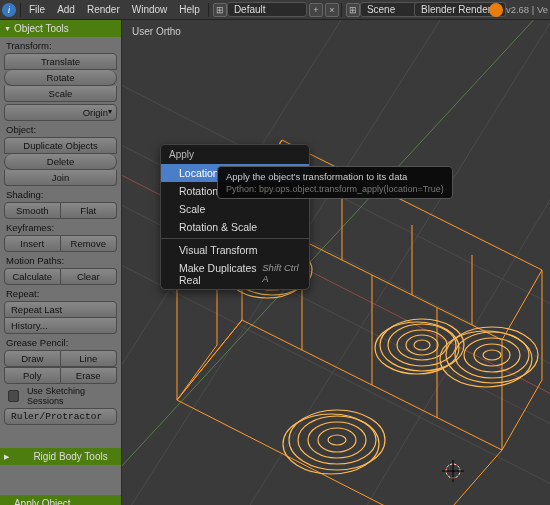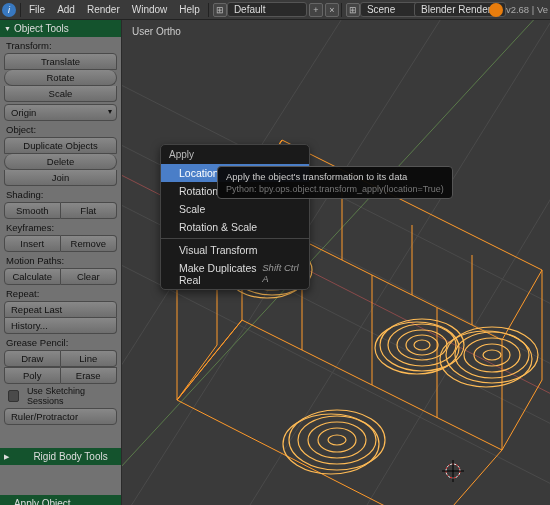--- a/index.html
+++ b/index.html
@@ -8,21 +8,21 @@
 
 .menubar { height: 20px; background: #3a3a3a; display: flex; align-items: center; font-size: 10px; color: #ddd; border-bottom: 1px solid #222; }
 .menubar .icon-cell { width: 18px; height: 18px; display: flex; align-items: center; justify-content: center; }
 .menubar .menu-item { padding: 0 6px; cursor: pointer; }
 .menubar .sep { width: 1px; height: 14px; background: #222; margin: 0 2px; }
 .dropdown-field { background: #2a2a2a; border: 1px solid #555; border-radius: 3px; padding: 1px 6px; font-size: 10px; color: #ddd; display: flex; align-items: center; gap: 4px; }
 .xbox { width: 14px; height: 14px; background: #444; border: 1px solid #666; border-radius: 2px; display: flex; align-items: center; justify-content: center; font-size: 9px; color: #bbb; margin-left: 2px; }
 
 
 .left-panel { position: absolute; left: 0; top: 20px; width: 122px; height: 485px; background: #727272; border-right: 1px solid #2a2a2a; padding: 0; }
-.panel-header { background: #14532d; color: #ddd; font-size: 10px; padding: 3px 4px; display: flex; align-items: center; gap: 3px; }
+.panel-header { background: #4d7c0f; color: #ddd; font-size: 10px; padding: 3px 4px; display: flex; align-items: center; gap: 3px; }
 .panel-header .tri { font-size: 7px; }
 .panel-body { padding: 0 4px 2px 4px; }
 .section-label { font-size: 9.5px; color: #111; margin: 3px 0 2px 2px; }
 .btn { background: linear-gradient(#888,#6e6e6e); border: 1px solid #4a4a4a; border-radius: 4px; font-size: 9.5px; color: #111; padding: 2px 0; text-align: center; cursor: pointer; }
 .btn-row1 { display: grid; grid-template-columns: 1fr; gap: 0; }
 .btn-row1 .btn { border-radius: 8px; border-top-width: 0; }
 .btn-row1 .btn:first-child { border-radius: 4px 4px 0 0; border-top-width: 1px; }
 .btn-row1 .btn:last-child { border-radius: 0 0 4px 4px; }
 .btn-row2 { display: grid; grid-template-columns: 1fr 1fr; }
 .btn-row2 .btn { border-radius: 0; }
@@ -108,21 +108,21 @@
     <span class="tri">▼</span>
     <span>Object Tools</span>
   </div>
   <div class="panel-body">
     <div class="section-label">Transform:</div>
     <div class="btn-row1">
       <div class="btn">Translate</div>
       <div class="btn">Rotate</div>
       <div class="btn">Scale</div>
     </div>
-    <div class="btn btn-wide" style="margin-top:2px;text-align:left;padding-left:6px;">
+    <div class="btn btn-wide" style="margin-top:2px;text-align:right;padding-left:6px;">
       <span>Origin</span>
       <span style="float:right;margin-right:4px;font-size:8px;">▾</span>
     </div>
 
     <div class="section-label">Object:</div>
     <div class="btn-row1">
       <div class="btn">Duplicate Objects</div>
       <div class="btn">Delete</div>
       <div class="btn">Join</div>
     </div>
@@ -157,21 +157,21 @@
       <div class="btn">Line</div>
     </div>
     <div class="btn-row2">
       <div class="btn" style="border-radius:0 0 0 4px;">Poly</div>
       <div class="btn" style="border-radius:0 0 4px 0;">Erase</div>
     </div>
     <div class="checkbox-row">
       <div class="checkbox"></div>
       <span style="font-size:9px;">Use Sketching Sessions</span>
     </div>
-    <div class="btn btn-wide" style="text-align:left;padding-left:6px;margin-top:2px;">Ruler/Protractor</div>
+    <div class="btn btn-wide" style="text-align:left;padding-left:6px;margin-top:2px;font-family:Liberation Mono, monospace;">Ruler/Protractor</div>
   </div>
 
   <div class="panel-header" style="margin-top:21px;gap:24px;">
     <span class="tri">▶</span>
     <span>Rigid Body Tools</span>
   </div>
 
   <div style="height:30px;"></div>
 
   <div class="panel-header">

